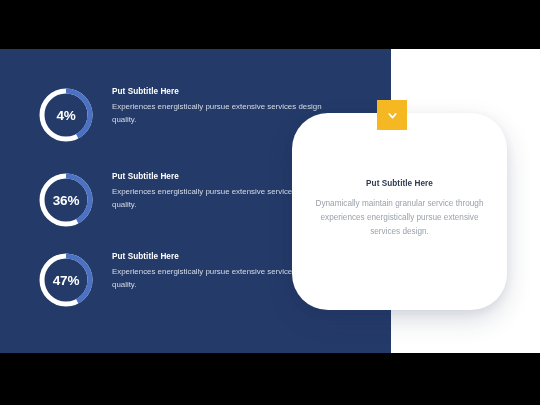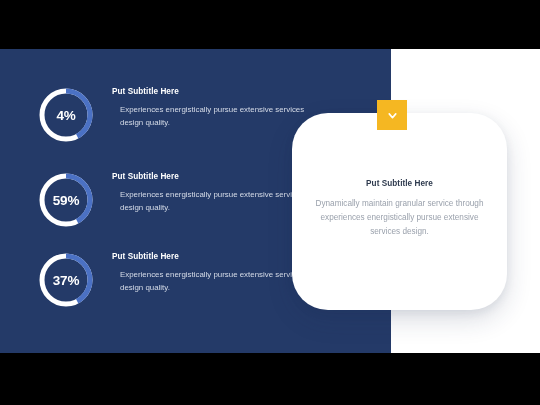--- a/index.html
+++ b/index.html
@@ -107,21 +107,21 @@
     font-size: 8.2px;
     font-weight: bold;
     letter-spacing: 0.05px;
     margin: 0 0 5px 0;
     line-height: 1.1;
   }
   .stat-desc {
     color: #D6DCE8;
     font-size: 7.9px;
     line-height: 1.62;
-    margin: 8px;
+    margin: 0;
     font-weight: 400;
   }
 
   
   #feature-card {
     position: absolute;
     left: 292px;
     top: 64px;
     width: 215px;
     height: 197px;
@@ -193,35 +193,35 @@
           <p class="stat-desc">Experiences energistically pursue extensive services design quality.</p>
         </div>
       </div>
 
       <div class="stat-row r1">
         <div class="donut">
           <svg viewBox="0 0 60 60">
             <circle cx="30" cy="30" r="24" fill="none" stroke="#FFFFFF" stroke-width="5"></circle>
             <circle class="arc" cx="30" cy="30" r="24" fill="none" stroke="#4B71C4" stroke-width="5" stroke-linecap="butt" transform="rotate(-90 30 30)" stroke-dasharray="63.33 87.46"></circle>
           </svg>
-          <div class="donut-value">59%</div>
+          <div class="donut-value">36%</div>
         </div>
         <div class="stat-text">
           <p class="stat-title">Put Subtitle Here</p>
           <p class="stat-desc">Experiences energistically pursue extensive services design quality.</p>
         </div>
       </div>
 
       <div class="stat-row r2">
         <div class="donut">
           <svg viewBox="0 0 60 60">
             <circle cx="30" cy="30" r="24" fill="none" stroke="#FFFFFF" stroke-width="5"></circle>
             <circle class="arc" cx="30" cy="30" r="24" fill="none" stroke="#4B71C4" stroke-width="5" stroke-linecap="butt" transform="rotate(-90 30 30)" stroke-dasharray="63.33 87.46"></circle>
           </svg>
-          <div class="donut-value">37%</div>
+          <div class="donut-value">47%</div>
         </div>
         <div class="stat-text">
           <p class="stat-title">Put Subtitle Here</p>
           <p class="stat-desc">Experiences energistically pursue extensive services design quality.</p>
         </div>
       </div>
 
     </div>
 
     <div id="feature-card">

